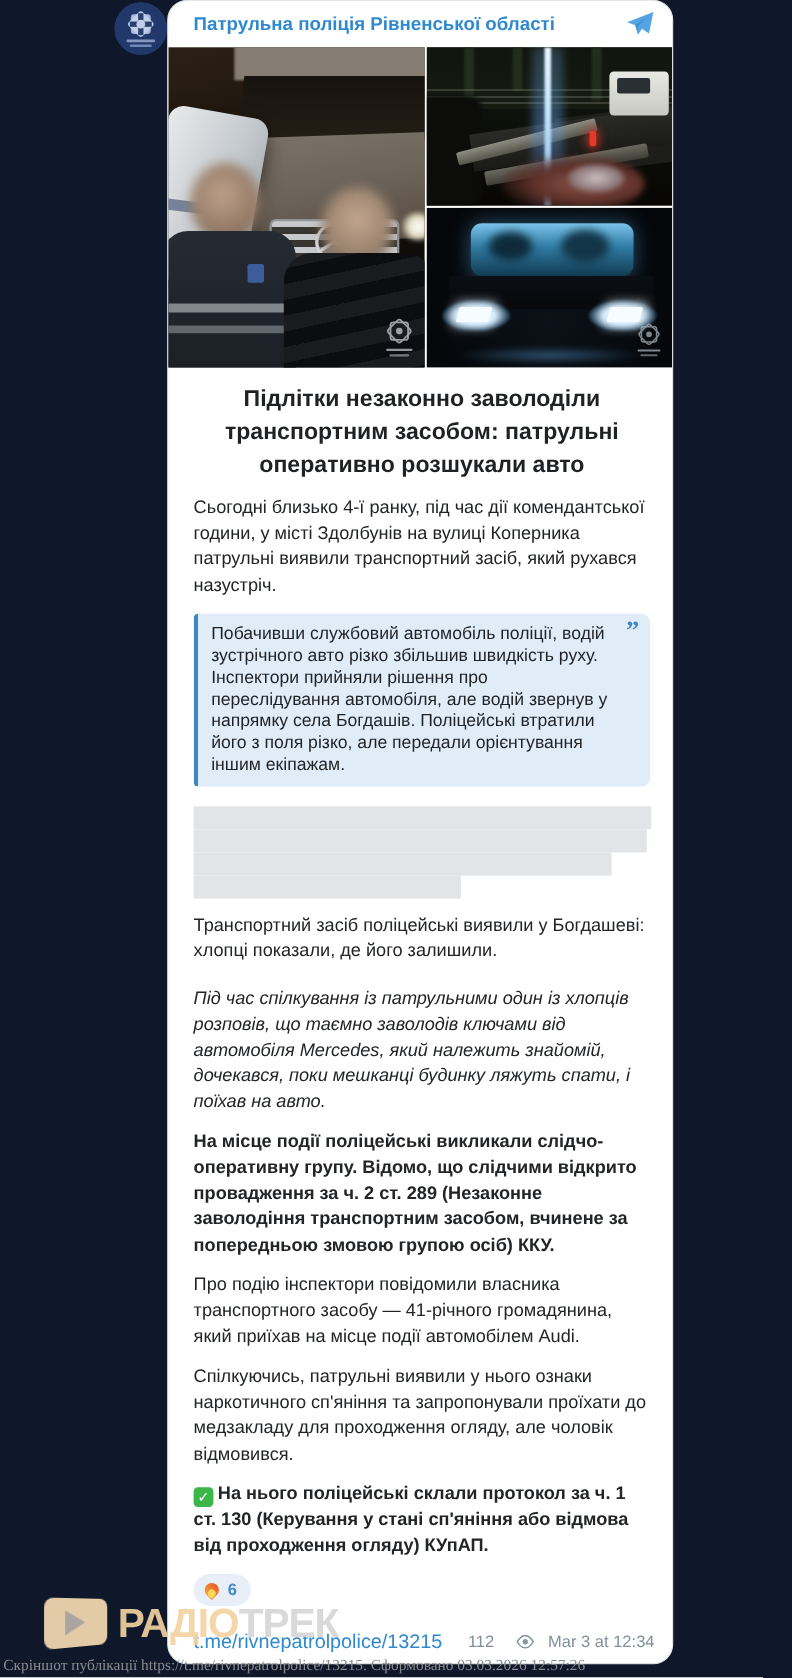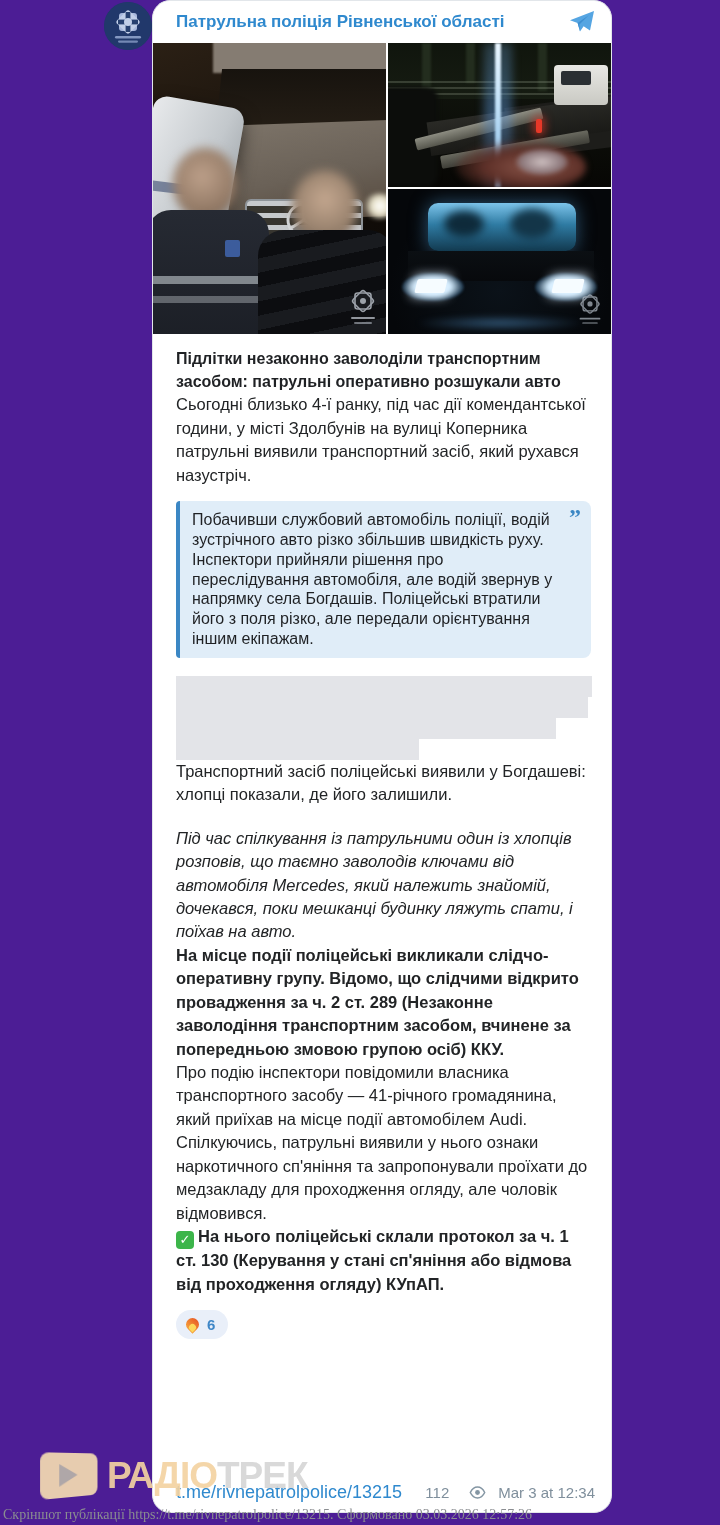--- a/index.html
+++ b/index.html
@@ -1,19 +1,19 @@
 <!DOCTYPE html>
 <html><head>
 <meta charset="utf-8">
 <style>
   * { margin:0; padding:0; box-sizing:border-box; }
   html,body { background:#ffffff; }
   .page {
     position:relative; width:720px; height:1525px; overflow:hidden;
-    font-family:"Liberation Sans","DejaVu Sans",sans-serif; background:#4c1d95;
+    font-family:"Liberation Sans","DejaVu Sans",sans-serif; background:#0f172a;
   }
 
   
   .avatar {
     position:absolute; left:104px; top:2px; width:48px; height:48px;
     border-radius:50%; background:#21386b; overflow:hidden;
   }
   .avatar svg { display:block; }
 
   
@@ -104,22 +104,22 @@
   .hlight { top:84px; width:62px; height:28px; border-radius:50%;
     background:radial-gradient(ellipse, #ffffff 12%, #cfeafc 38%, rgba(70,130,180,.35) 68%, rgba(0,0,0,0) 85%); filter:blur(1px); }
   .hlight.left { left:14px; } .hlight.right { right:14px; }
   .hcore { top:90px; width:30px; height:14px; background:#f6fcff; transform:skewX(-14deg); border-radius:2px; box-shadow:0 0 10px 4px rgba(220,240,255,.9); }
   .hcore.left { left:28px; } .hcore.right { right:28px; }
   .bumper-glow { left:30px; bottom:4px; width:164px; height:14px; border-radius:50%;
     background:radial-gradient(ellipse, rgba(90,160,220,.5), rgba(0,0,0,0) 75%); filter:blur(3px); }
 
   
   .content { padding:14px 20px 0 23px; color:#222426; font-size:16.5px; line-height:1.42; }
-  .post-title { font-size:16px; font-weight:700; line-height:1.42; color:#1f2124; }
-  .para { }
+  .post-title { font-size:21px; font-weight:700; line-height:1.42; color:#1f2124;text-align:center; }
+  .para { margin-top:13px; }
   .para.italic { font-style:italic; margin-top:20px; }
   .para.bold { font-weight:700; }
 
   .quote-block {
     position:relative; margin-top:14px; background:#e0edf8; border-left:4px solid #3b87c4;
     border-radius:4px 8px 8px 4px; padding:9px 34px 9px 12px; font-size:16px; line-height:1.24; color:#1f2124;
   }
   .quote-mark {
     position:absolute; right:10px; top:4px; color:#3b87c4; font-weight:700; font-size:24px;
     font-family:"Liberation Serif","DejaVu Serif",serif; line-height:1;

